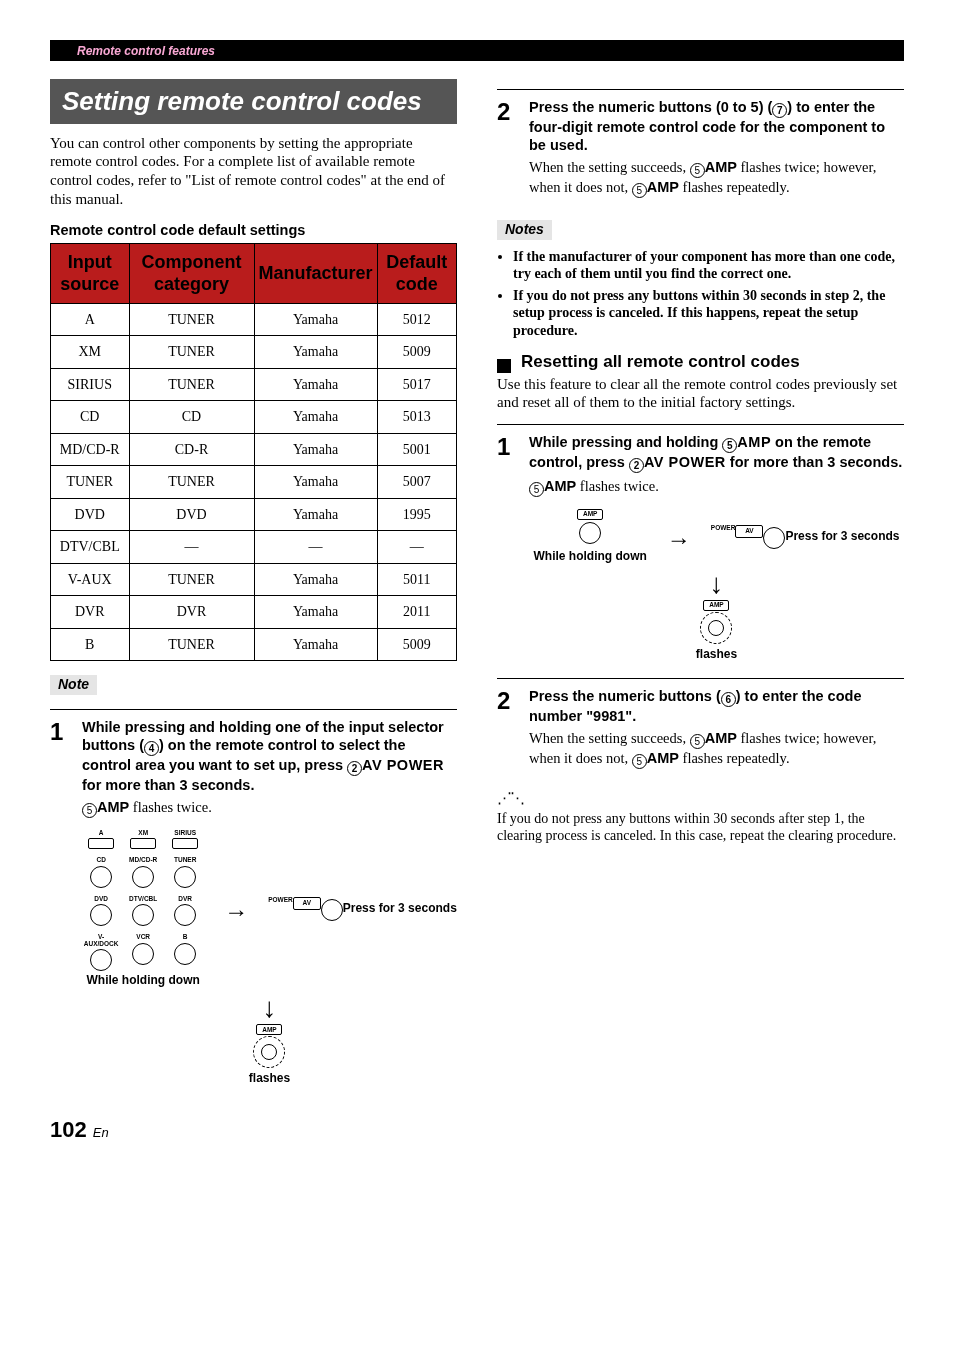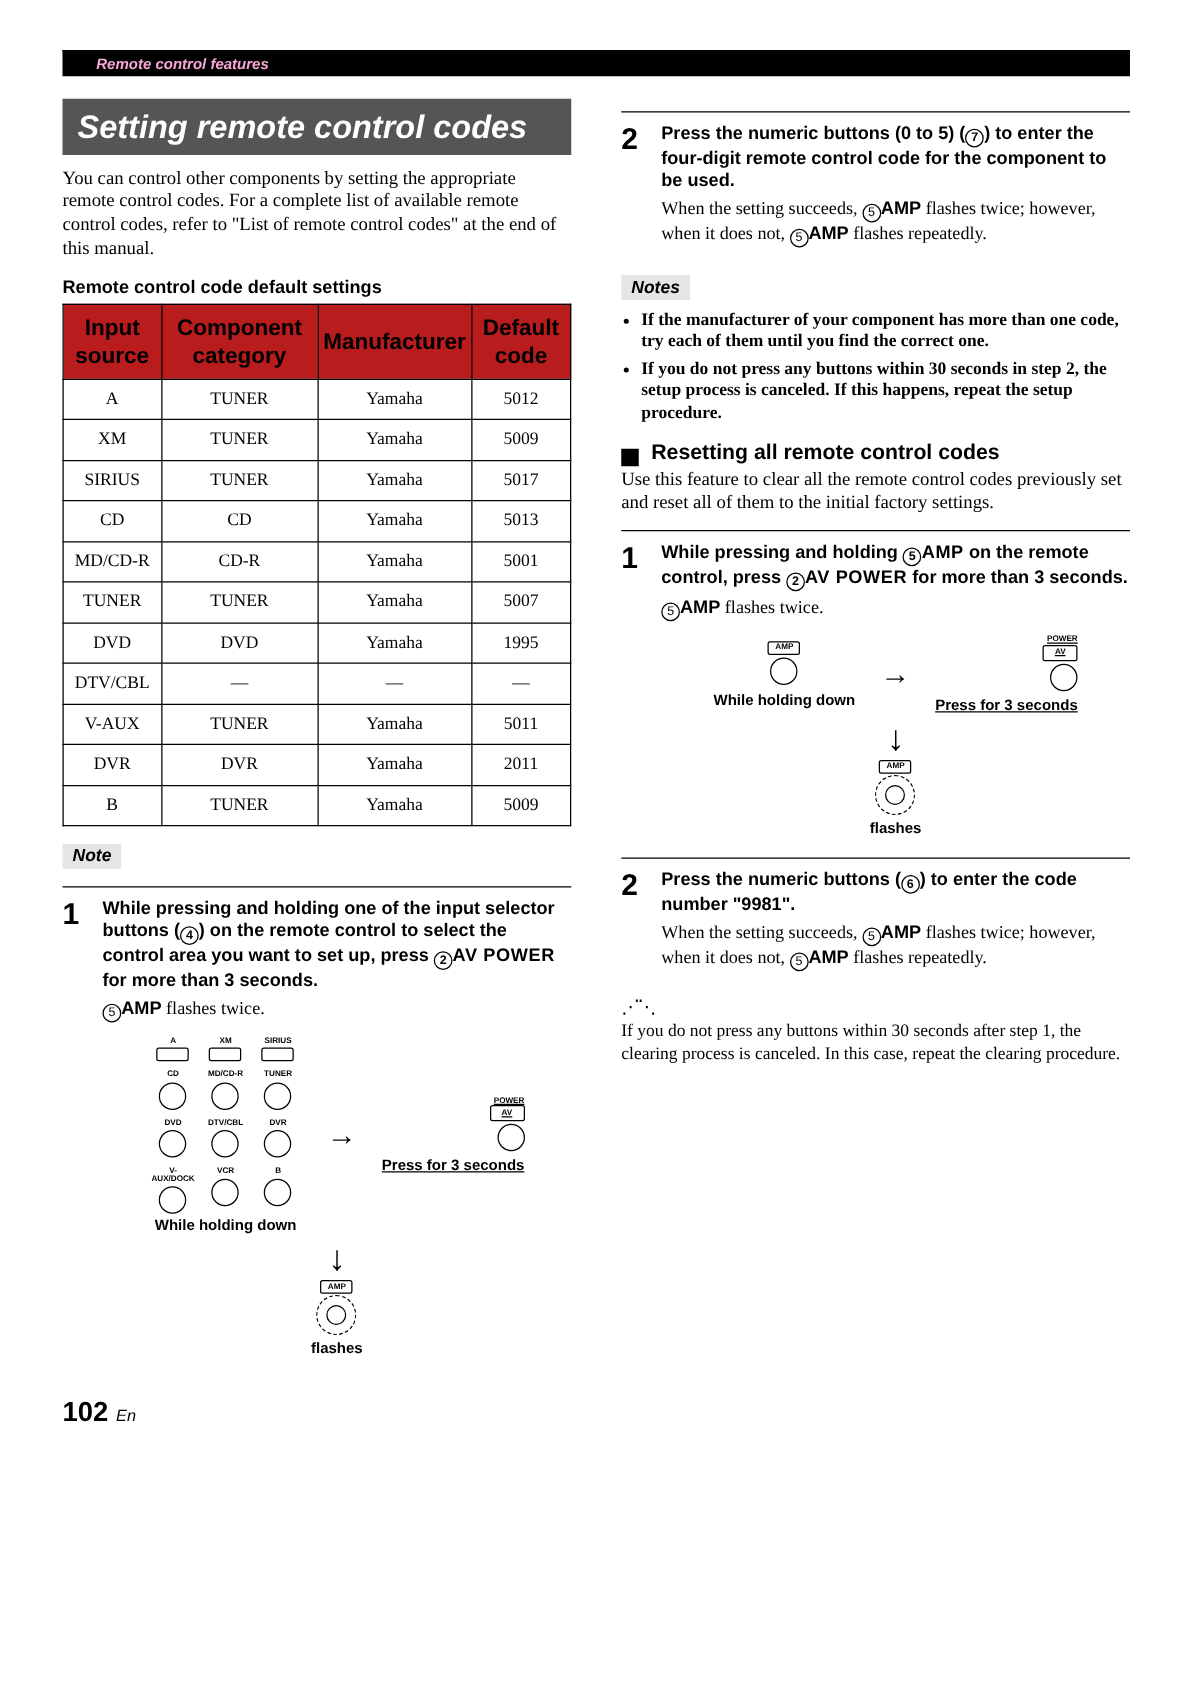--- a/index.html
+++ b/index.html
@@ -112,21 +112,21 @@
   .arrow-right { font-size: 24px; line-height: 1; }
   .arrow-down { font-size: 28px; line-height: 1; text-align:center; display:block; }
   .amp-blink {
     display: flex; flex-direction: column; align-items: center; gap: 1px;
   }
   .amp-blink .btn-rect { position: relative; }
   .dashcircle { width: 32px; height: 32px; border: 1px dashed #000; border-radius: 50%; display: flex; align-items:center; justify-content:center; }
   .sparkle { margin-top:12px; letter-spacing: -2px; }
   .pagefoot { font-family: Arial, Helvetica, sans-serif; font-size: 22px; font-weight: bold; margin-top: 24px; }
   .pagefoot .en { font-size: 13px; font-style: italic; font-weight: normal; }
-  .av-box { display:flex; flex-direction:column; align-items:flex-end;text-decoration:underline; }
+  .av-box { display:flex; align-items:flex-start; }
   .remote-amp-icon { display:flex; flex-direction:column; align-items:center; gap:1px; }
 </style>
 </head>
 <body>
 
 <div class="header-bar">
   <span>Remote control features</span>
 </div>
 
 <div class="columns">

